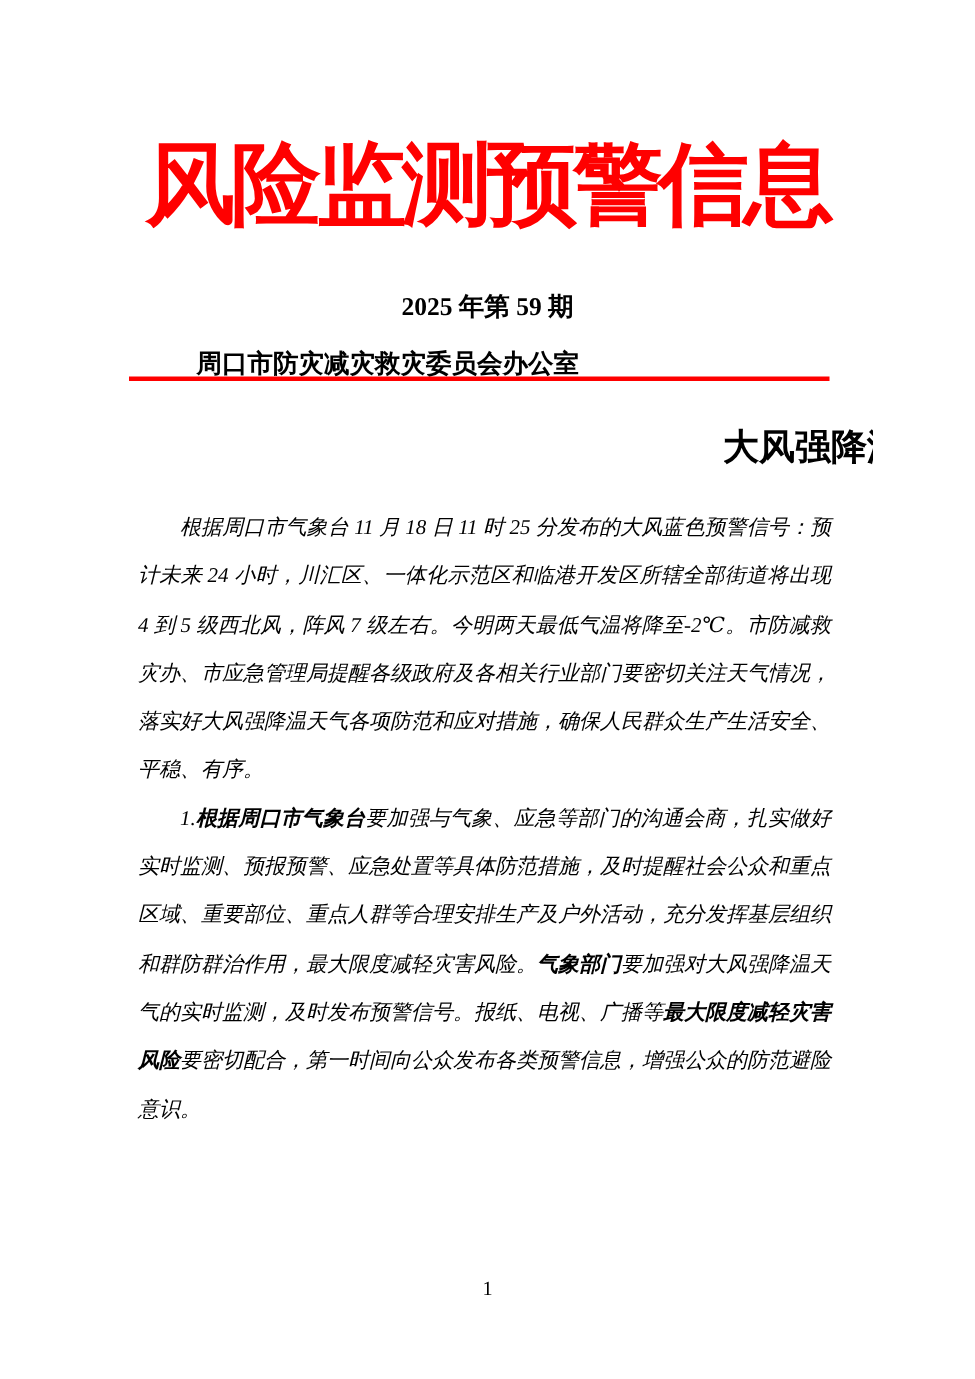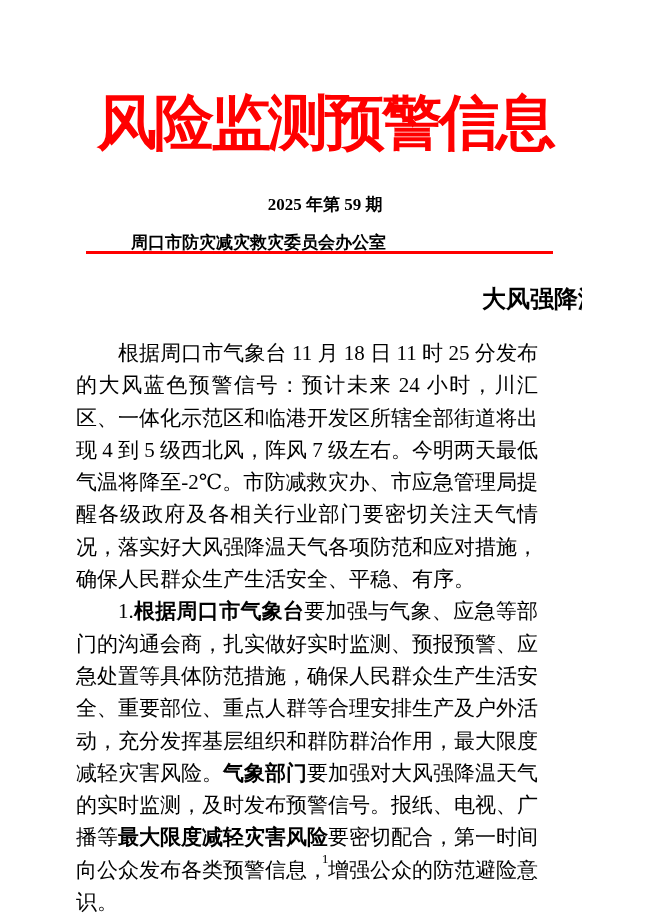--- a/index.html
+++ b/index.html
@@ -70,26 +70,27 @@
     width: 650px;
     margin: 0;
     text-align: right;
     font-size: 24px;
     line-height: 32px;
     font-weight: bold;
   }
   .body-text {
     position: absolute;
     top: 337px;
-    left: 76px;
+    left: 92px;
     width: 462px;
-    font-size: 21px;
+    font-size: 14px;
     line-height: 32.3px;
     text-align: justify;
     text-justify: inter-character;
+    font-style: italic;
   }
   .para {
     margin: 0;
     padding: 0;
     text-indent: 2em;
   }
   .seg-bold {
     font-weight: bold;
   }
   .page-number {
@@ -114,18 +115,18 @@
   <div class="masthead-row">
     <span>周口市防灾减灾救灾委员会办公室</span>
   </div>
 
   <div class="red-rule"></div>
 
   <h2 class="doc-heading">大风强降温预警</h2>
 
   <div class="body-text">
       <p class="para"><span>根据周口市气象台 11 月 18 日 11 时 25 分发布的大风蓝色预警信号：预计未来 24 小时，川汇区、一体化示范区和临港开发区所辖全部街道将出现 4 到 5 级西北风，阵风 7 级左右。今明两天最低气温将降至-2℃。市防减救灾办、市应急管理局提醒各级政府及各相关行业部门要密切关注天气情况，落实好大风强降温天气各项防范和应对措施，确保人民群众生产生活安全、平稳、有序。</span></p>
-      <p class="para"><span>1.</span><span class="seg-bold">根据周口市气象台</span><span>要加强与气象、应急等部门的沟通会商，扎实做好实时监测、预报预警、应急处置等具体防范措施，确保人民群众生产生活安全、重要部位、重点人群等合理安排生产及户外活动，充分发挥基层组织和群防群治作用，最大限度减轻灾害风险。</span><span class="seg-bold">气象部门</span><span>要加强对大风强降温天气的实时监测，及时发布预警信号。报纸、电视、广播等</span><span class="seg-bold">最大限度减轻灾害风险</span><span>要密切配合，第一时间向公众发布各类预警信息，增强公众的防范避险意识。</span></p>
+      <p class="para"><span>1.</span><span class="seg-bold">根据周口市气象台</span><span>要加强与气象、应急等部门的沟通会商，扎实做好实时监测、预报预警、应急处置等具体防范措施，及时提醒社会公众和重点区域、重要部位、重点人群等合理安排生产及户外活动，充分发挥基层组织和群防群治作用，最大限度减轻灾害风险。</span><span class="seg-bold">气象部门</span><span>要加强对大风强降温天气的实时监测，及时发布预警信号。报纸、电视、广播等</span><span class="seg-bold">最大限度减轻灾害风险</span><span>要密切配合，第一时间向公众发布各类预警信息，增强公众的防范避险意识。</span></p>
     </div>
 
   <div class="page-number">1</div>
 
 </div>
 
 </body></html>

